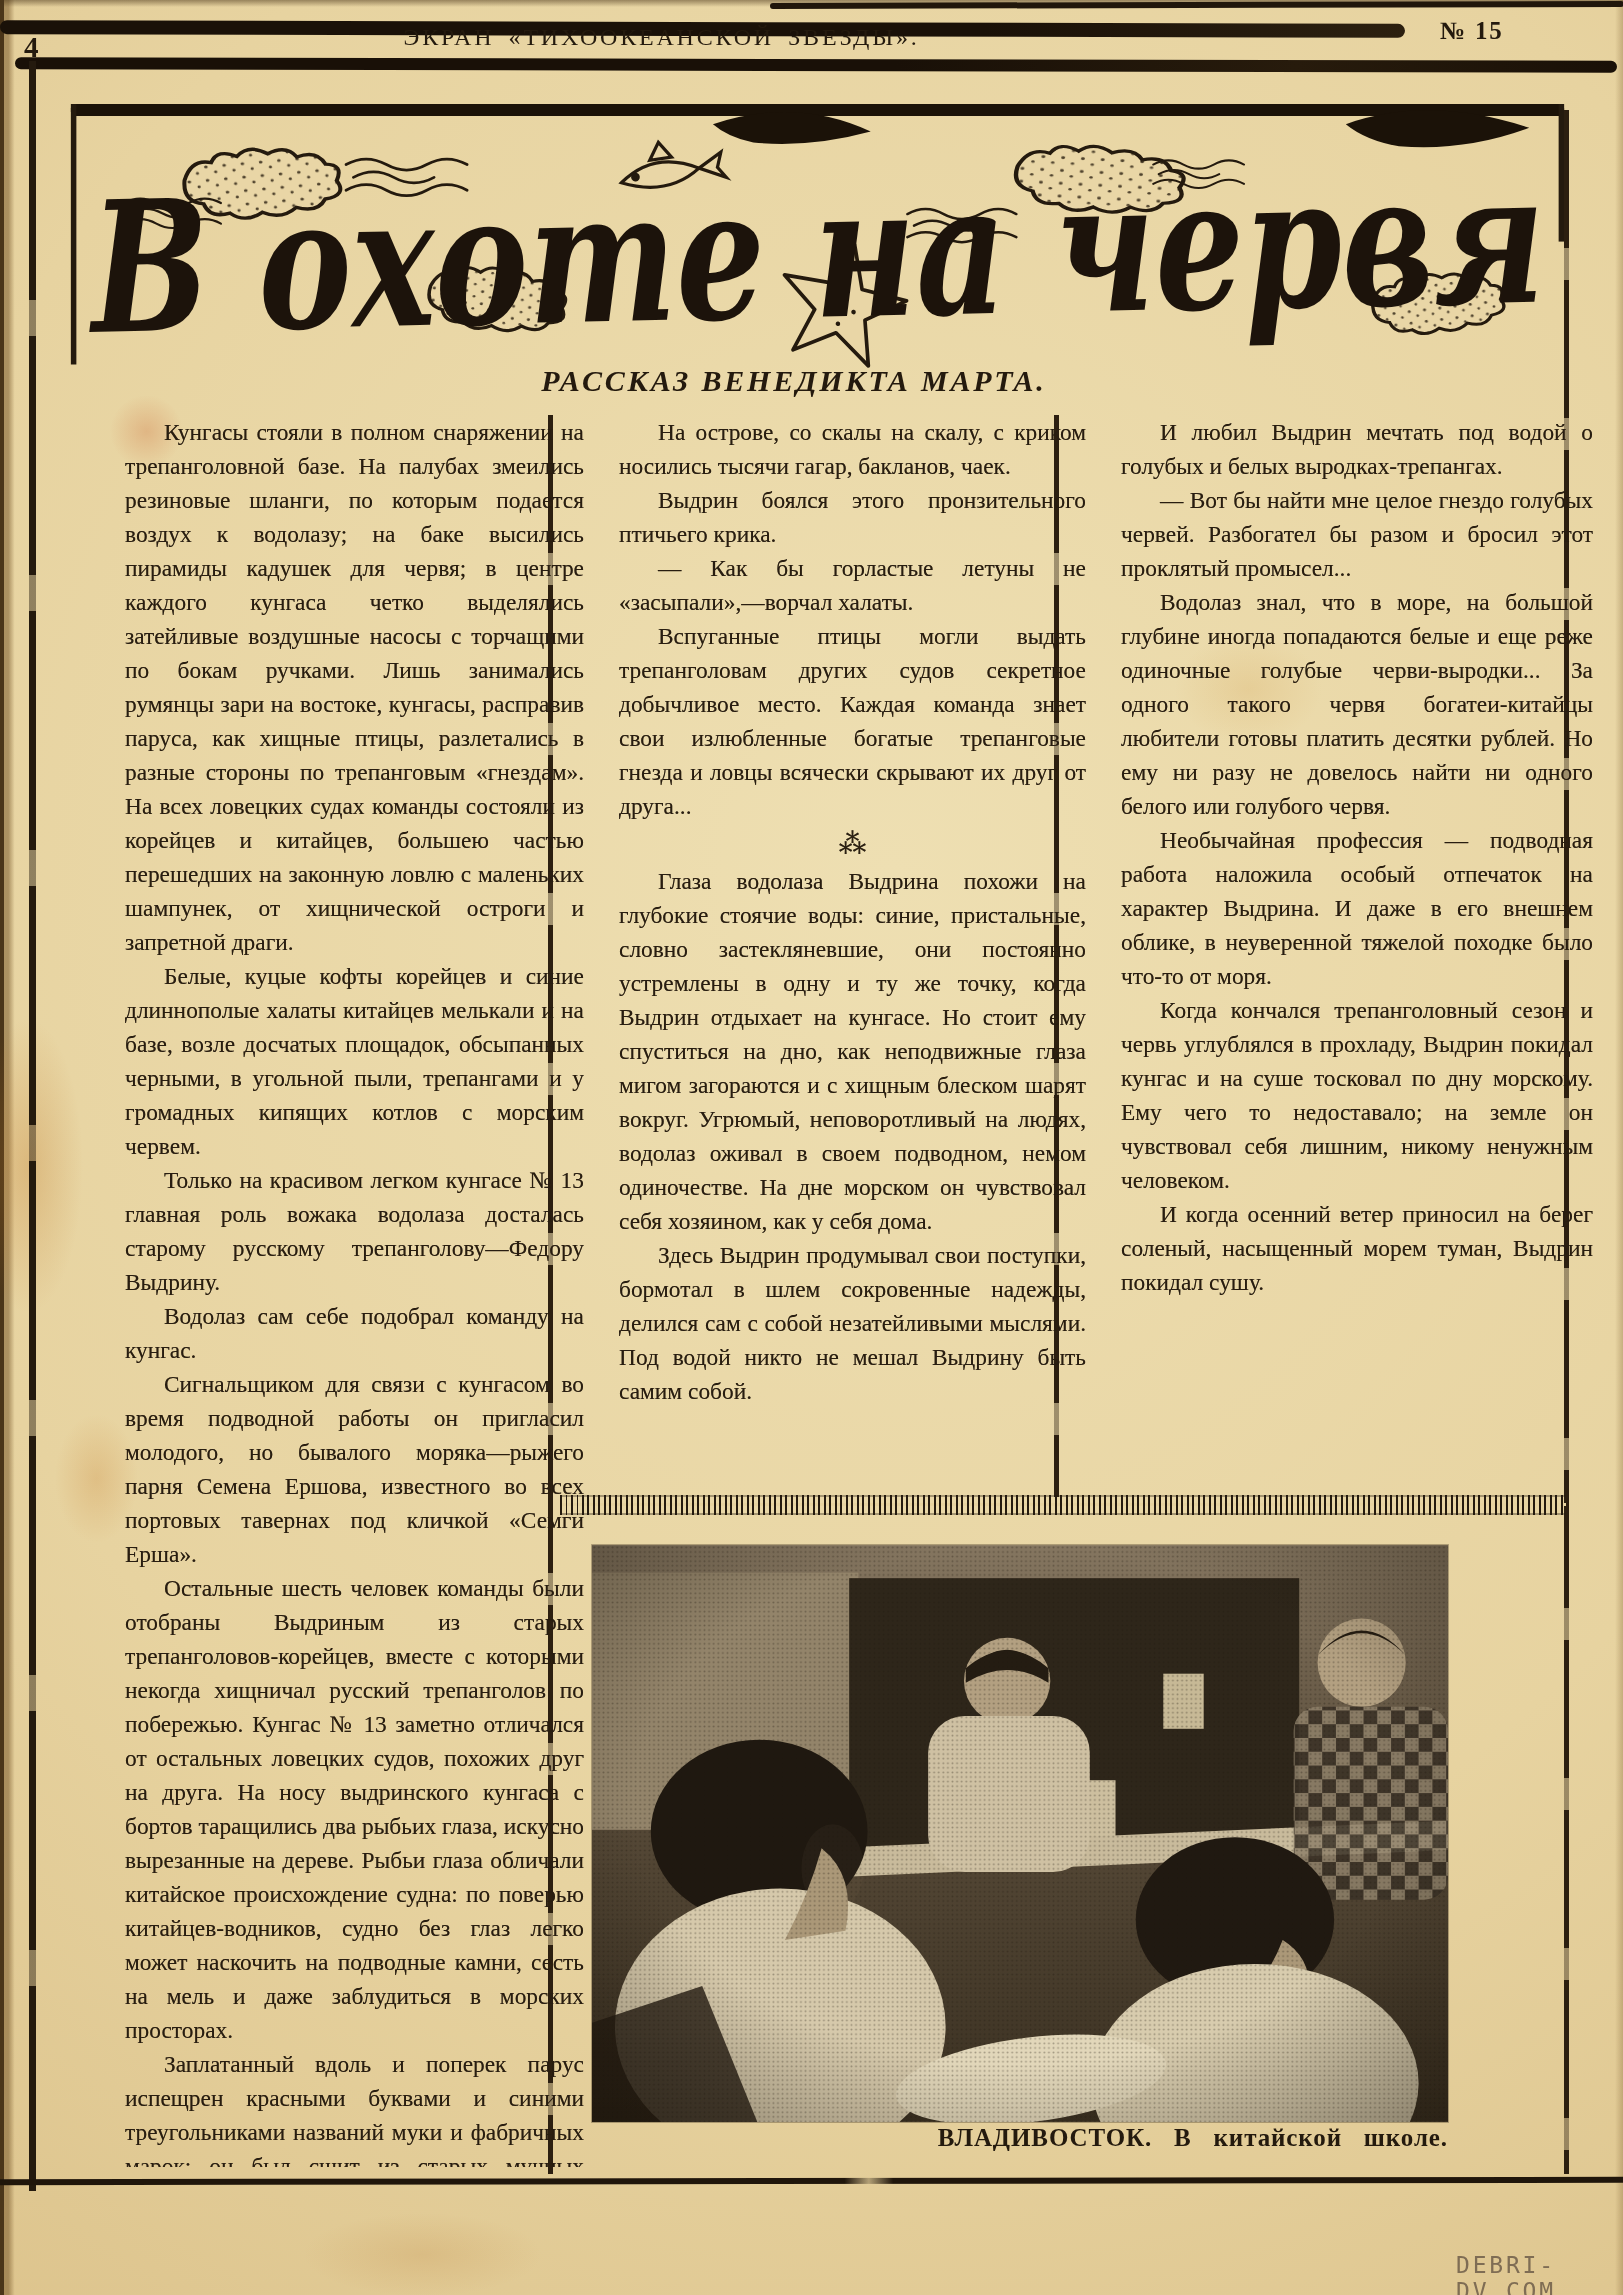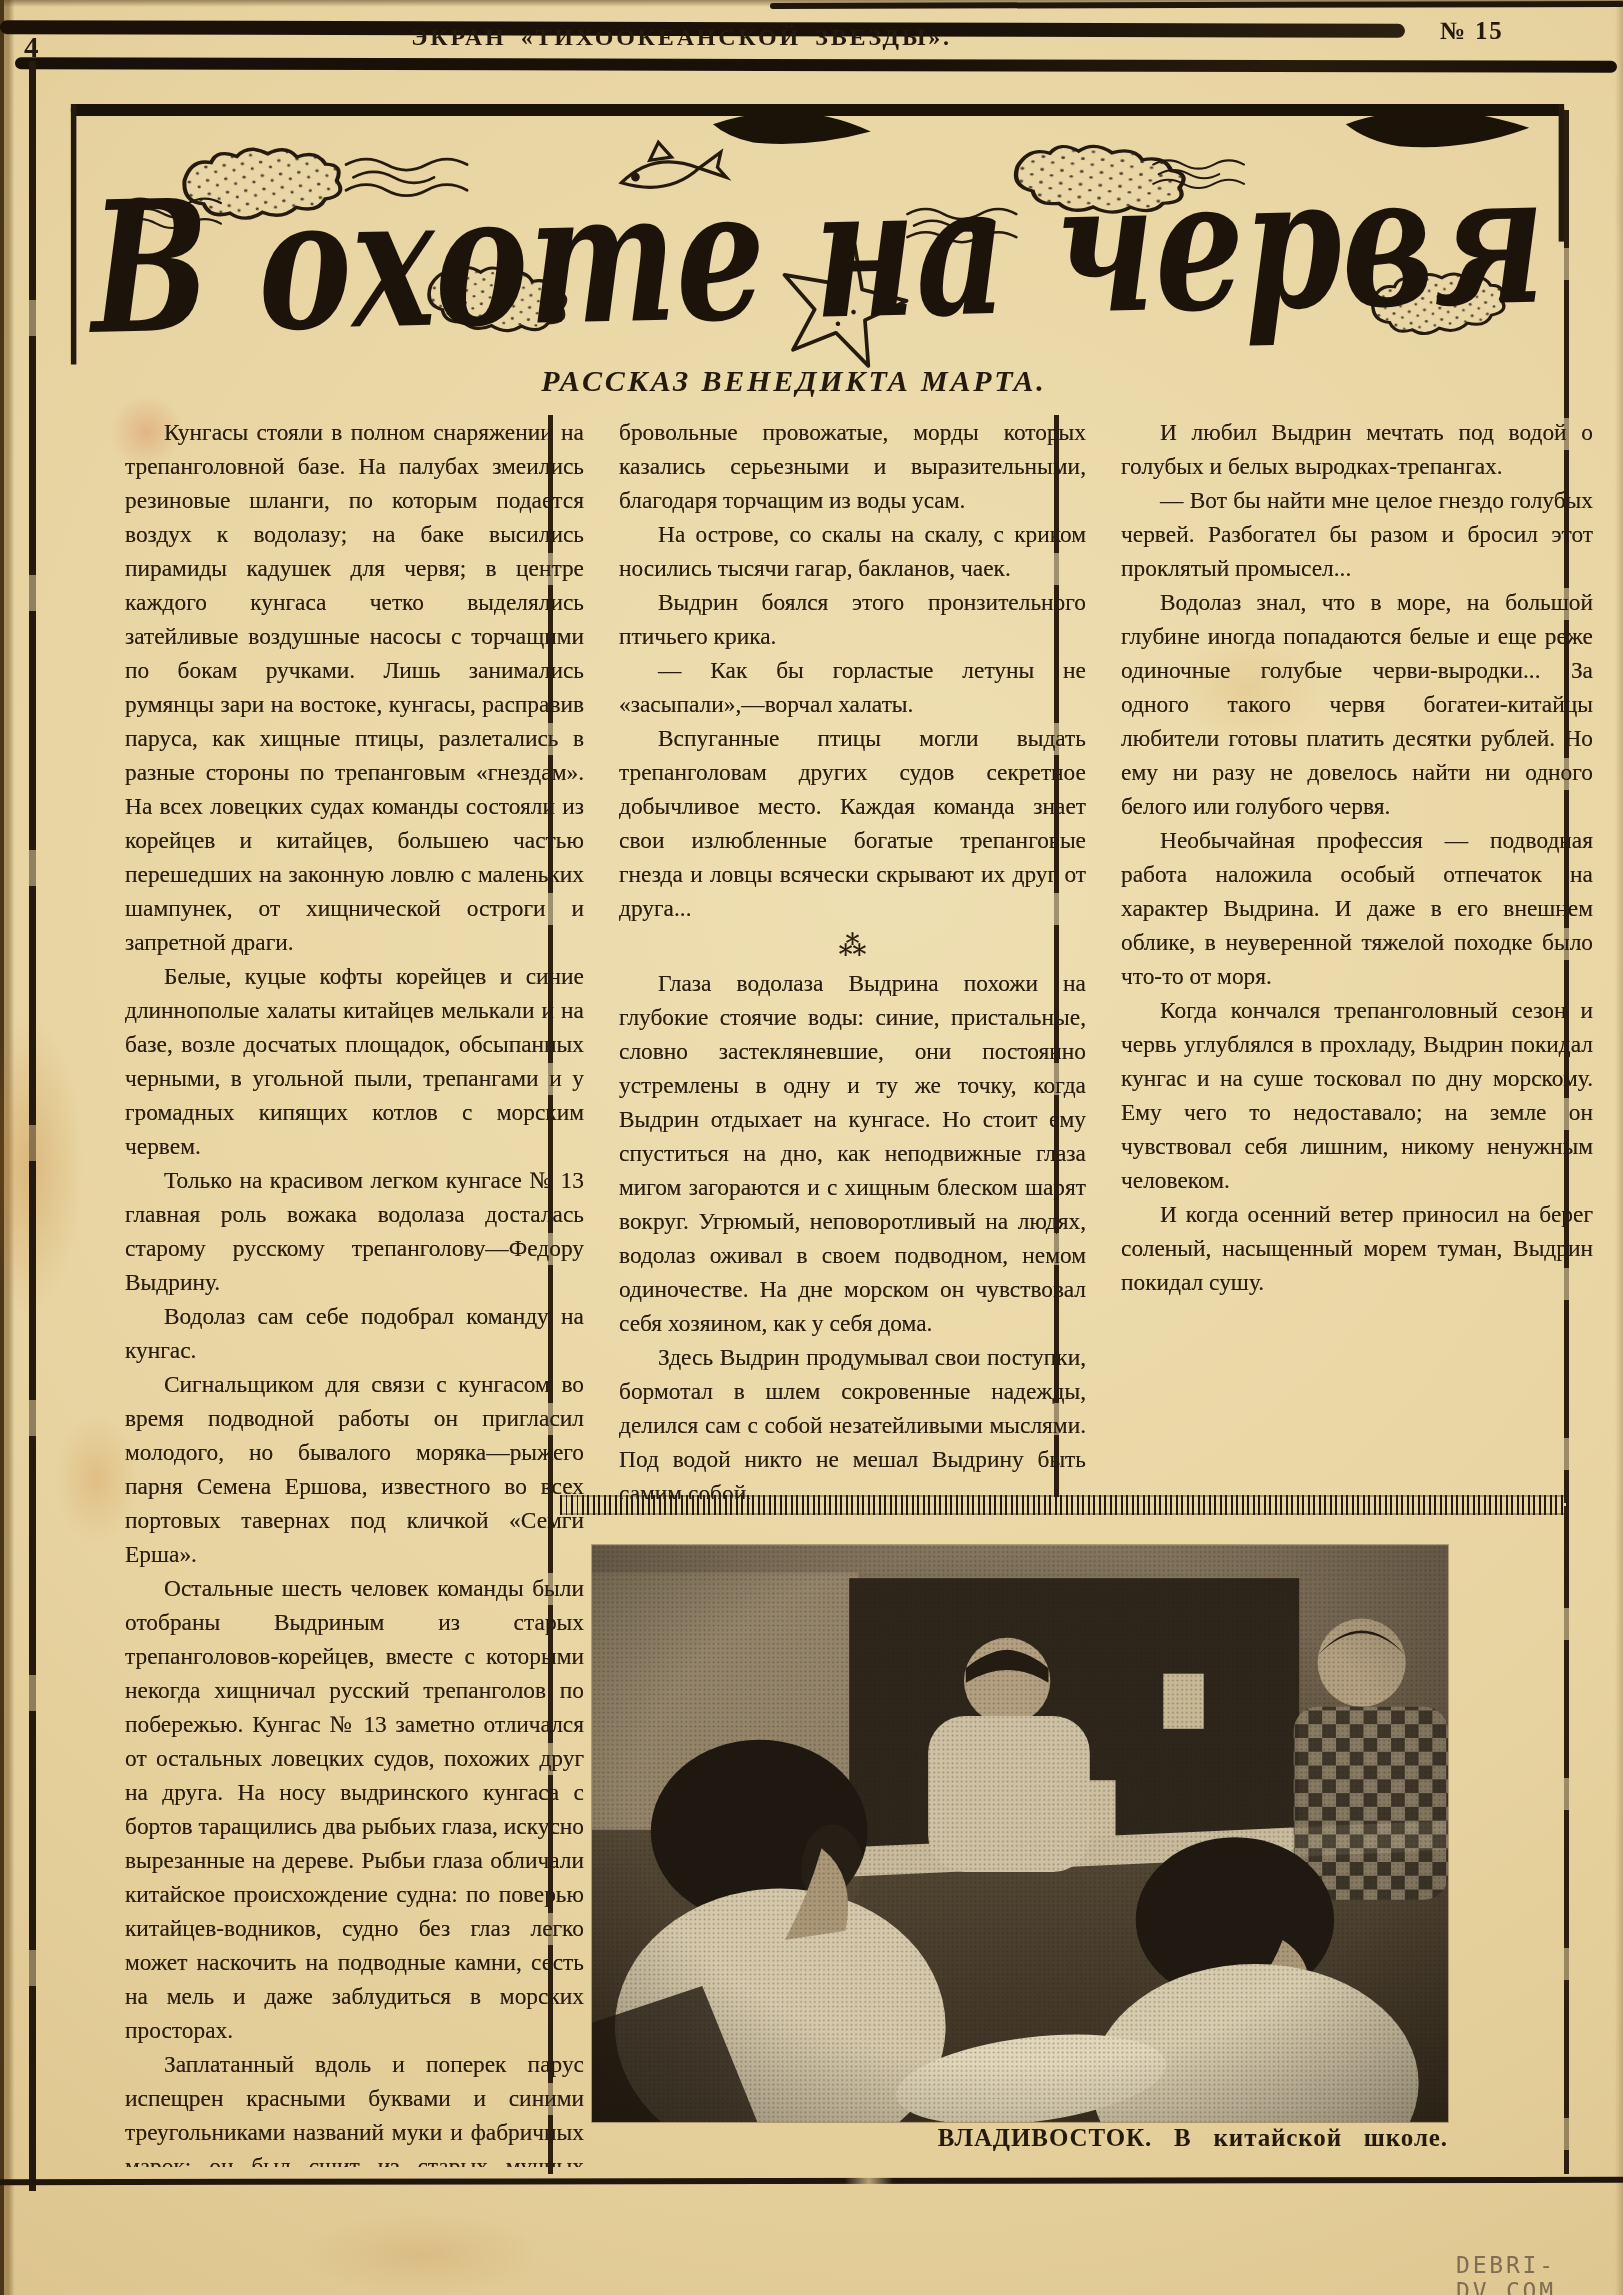--- a/index.html
+++ b/index.html
@@ -33,22 +33,22 @@
   .rule-bottom{left:0;top:2178px;width:1624px;height:5.5px;transform:rotate(-.08deg);
     background:linear-gradient(90deg,#20160b 0 52%,rgba(32,22,11,.25) 53.5%,#20160b 55% 100%);}
   .page-left-rule{left:28.5px;top:61px;width:7.3px;height:2130px;
     background:repeating-linear-gradient(180deg,#241a0e 0 239px,rgba(36,26,14,.45) 239px 275px);}
   .vrule{width:4.6px;background:repeating-linear-gradient(180deg,#2c1f10 0 138px,rgba(44,31,16,.4) 138px 170px);}
   .vrule-1{left:548px;top:415px;height:1759px;}
   .vrule-2{left:1054px;top:415px;height:1082px;}
   .vrule-3{left:1564px;top:110px;height:2064px;}
   
   .page-number{left:24px;top:31px;font-size:29px;font-weight:bold;}
-  .header-title{left:386px;top:24px;width:551px;text-align:center;font-size:24px;font-weight:bold;
-    letter-spacing:2.8px;word-spacing:5.5px;white-space:nowrap;margin-left:20px;}
+  .header-title{left:386px;top:24px;width:551px;text-align:center;font-size:24px;font-weight:normal;
+    letter-spacing:2.8px;word-spacing:5.5px;white-space:nowrap;}
   .issue-number{left:1440px;top:16.5px;font-size:25px;font-weight:bold;letter-spacing:1.8px;}
   
   .masthead{left:70px;top:104px;width:1495px;height:266px;}
   
   .byline{left:500px;top:364px;width:588px;text-align:center;font-size:30px;font-weight:bold;
     font-style:italic;letter-spacing:2.8px;white-space:nowrap;}
   
   .col{font-size:23.4px;line-height:34px;text-align:justify;overflow:hidden;
     color:#281d10;text-shadow:0 0 0.6px rgba(40,29,16,.55);margin-left:48px;}
   .col p.para{margin:0;text-indent:39px;}
@@ -172,21 +172,20 @@
 <div class="abs col col-1">
     <p class="para">Кунгасы стояли в полном снаряжении на трепанголовной базе. На палубах змеились резиновые шланги, по которым подается воздух к водолазу; на баке высились пирамиды кадушек для червя; в центре каждого кунгаса четко выделялись затейливые воздушные насосы с торчащими по бокам ручками. Лишь занимались румянцы зари на востоке, кунгасы, расправив паруса, как хищные птицы, разлетались в разные стороны по трепанговым «гнездам». На всех ловецких судах команды состояли из корейцев и китайцев, большею частью перешедших на законную ловлю с маленьких шампунек, от хищнической остроги и запретной драги.</p>
     <p class="para">Белые, куцые кофты корейцев и синие длиннополые халаты китайцев мелькали и на базе, возле досчатых площадок, обсыпанных черными, в угольной пыли, трепангами и у громадных кипящих котлов с морским червем.</p>
     <p class="para">Только на красивом легком кунгасе № 13 главная роль вожака водолаза досталась старому русскому трепанголову—Федору Выдрину.</p>
     <p class="para">Водолаз сам себе подобрал команду на кунгас.</p>
     <p class="para">Сигнальщиком для связи с кунгасом во время подводной работы он пригласил молодого, но бывалого моряка—рыжего парня Семена Ершова, известного во всех портовых тавернах под кличкой «Семги Ерша».</p>
     <p class="para">Остальные шесть человек команды были отобраны Выдриным из старых трепанголовов-корейцев, вместе с которыми некогда хищничал русский трепанголов по побережью. Кунгас № 13 заметно отличался от остальных ловецких судов, похожих друг на друга. На носу выдринского кунгаса с бортов таращились два рыбьих глаза, искусно вырезанные на дереве. Рыбьи глаза обличали китайское происхождение судна: по поверью китайцев-водников, судно без глаз легко может наскочить на подводные камни, сесть на мель и даже заблудиться в морских просторах.</p>
     <p class="para">Заплатанный вдоль и поперек парус испещрен красными буквами и синими треугольниками названий муки и фабричных марок: он был сшит из старых мучных мешков.</p>
   </div>
 <div class="abs col col-2">
-    <p class="para noindent">бровольные провожатые, морды которых казались серьезными и выразительными, благодаря торчащим из воды усам.</p>
     <p class="para">На острове, со скалы на скалу, с криком носились тысячи гагар, бакланов, чаек.</p>
     <p class="para">Выдрин боялся этого пронзительного птичьего крика.</p>
     <p class="para">— Как бы горластые летуны не «засыпали»,—ворчал халаты.</p>
     <p class="para">Вспуганные птицы могли выдать трепанголовам других судов секретное добычливое место. Каждая команда знает свои излюбленные богатые трепанговые гнезда и ловцы всячески скрывают их друг от друга...</p>
     <div class="asterism">⁂</div>
     <p class="para">Глаза водолаза Выдрина похожи на глубокие стоячие воды: синие, пристальные, словно застекляневшие, они постоянно устремлены в одну и ту же точку, когда Выдрин отдыхает на кунгасе. Но стоит ему спуститься на дно, как неподвижные глаза мигом загораются и с хищным блеском шарят вокруг. Угрюмый, неповоротливый на людях, водолаз оживал в своем подводном, немом одиночестве. На дне морском он чувствовал себя хозяином, как у себя дома.</p>
     <p class="para">Здесь Выдрин продумывал свои поступки, бормотал в шлем сокровенные надежды, делился сам с собой незатейливыми мыслями. Под водой никто не мешал Выдрину быть самим собой.</p>
   </div>
 <div class="abs col col-3">
     <p class="para">И любил Выдрин мечтать под водой о голубых и белых выродках-трепангах.</p>

